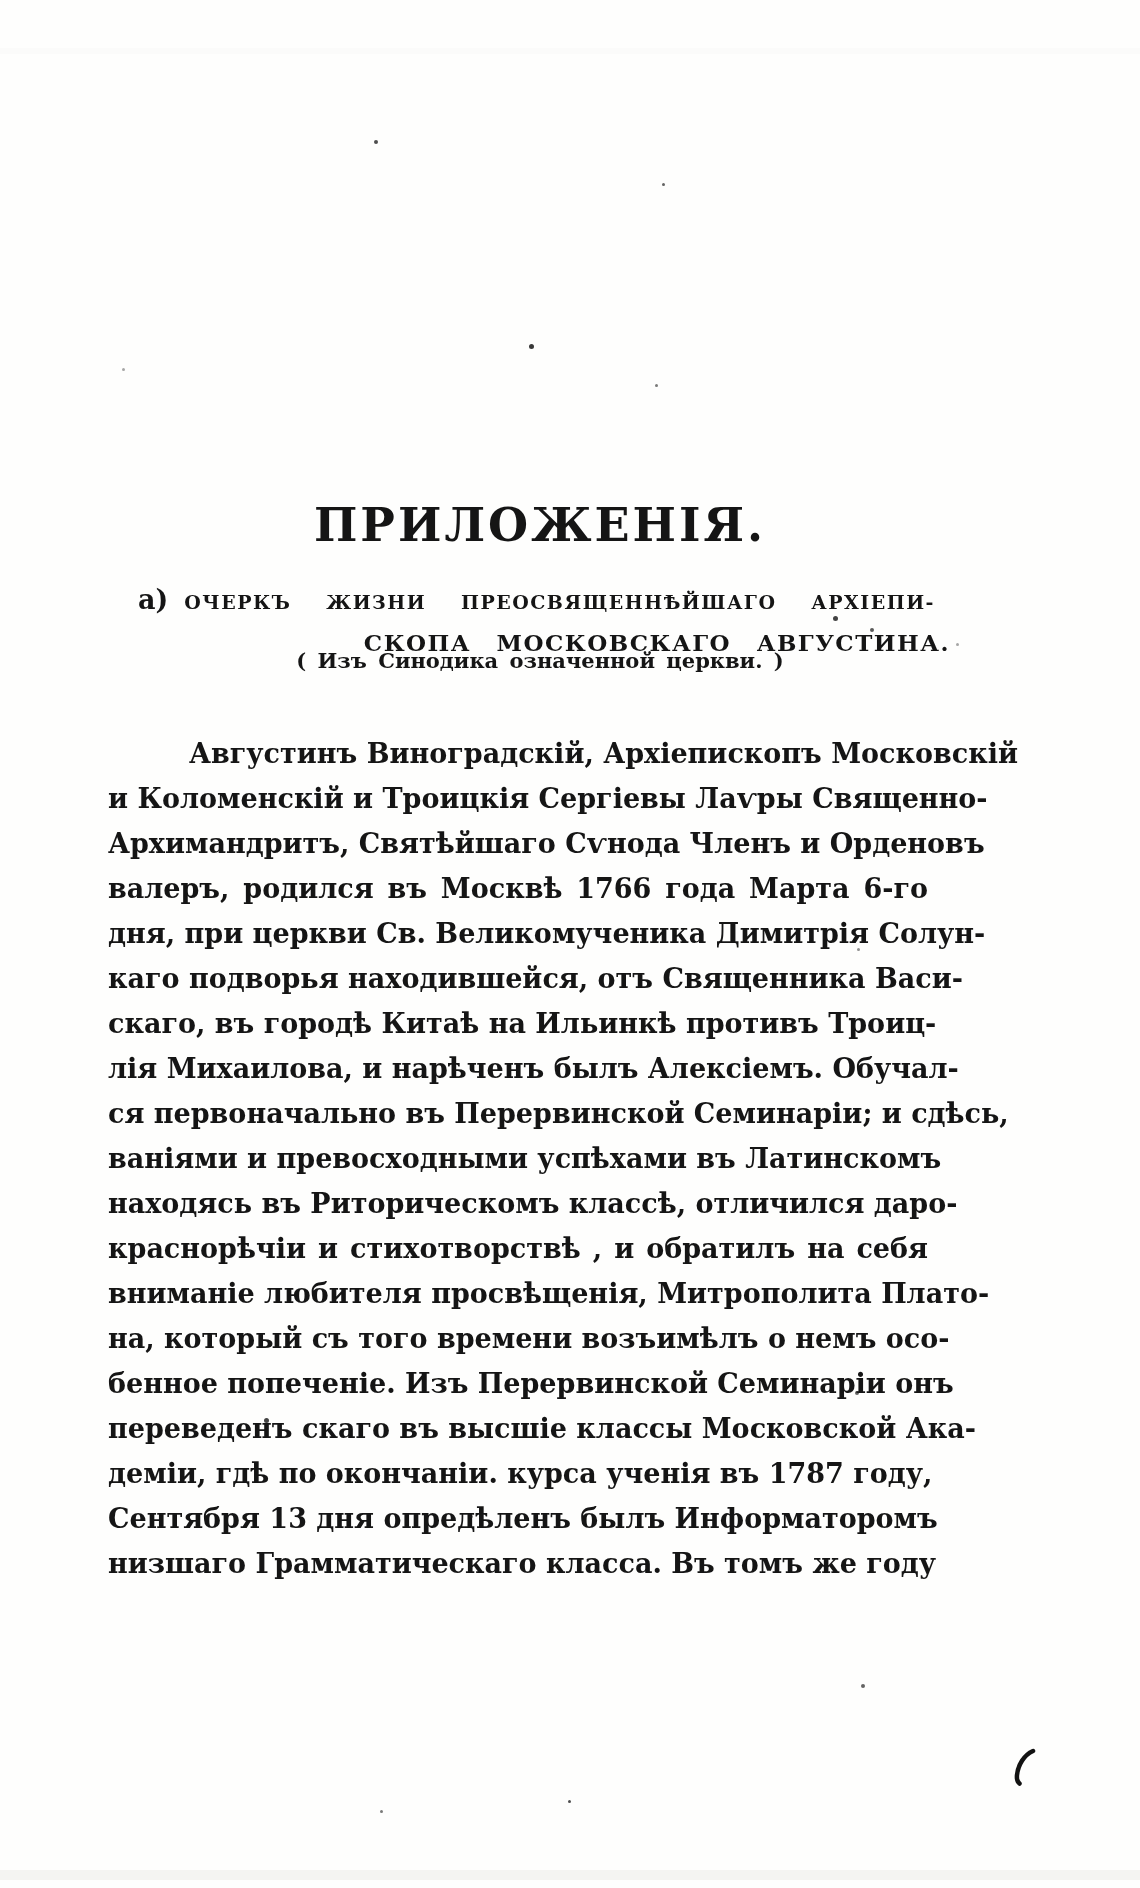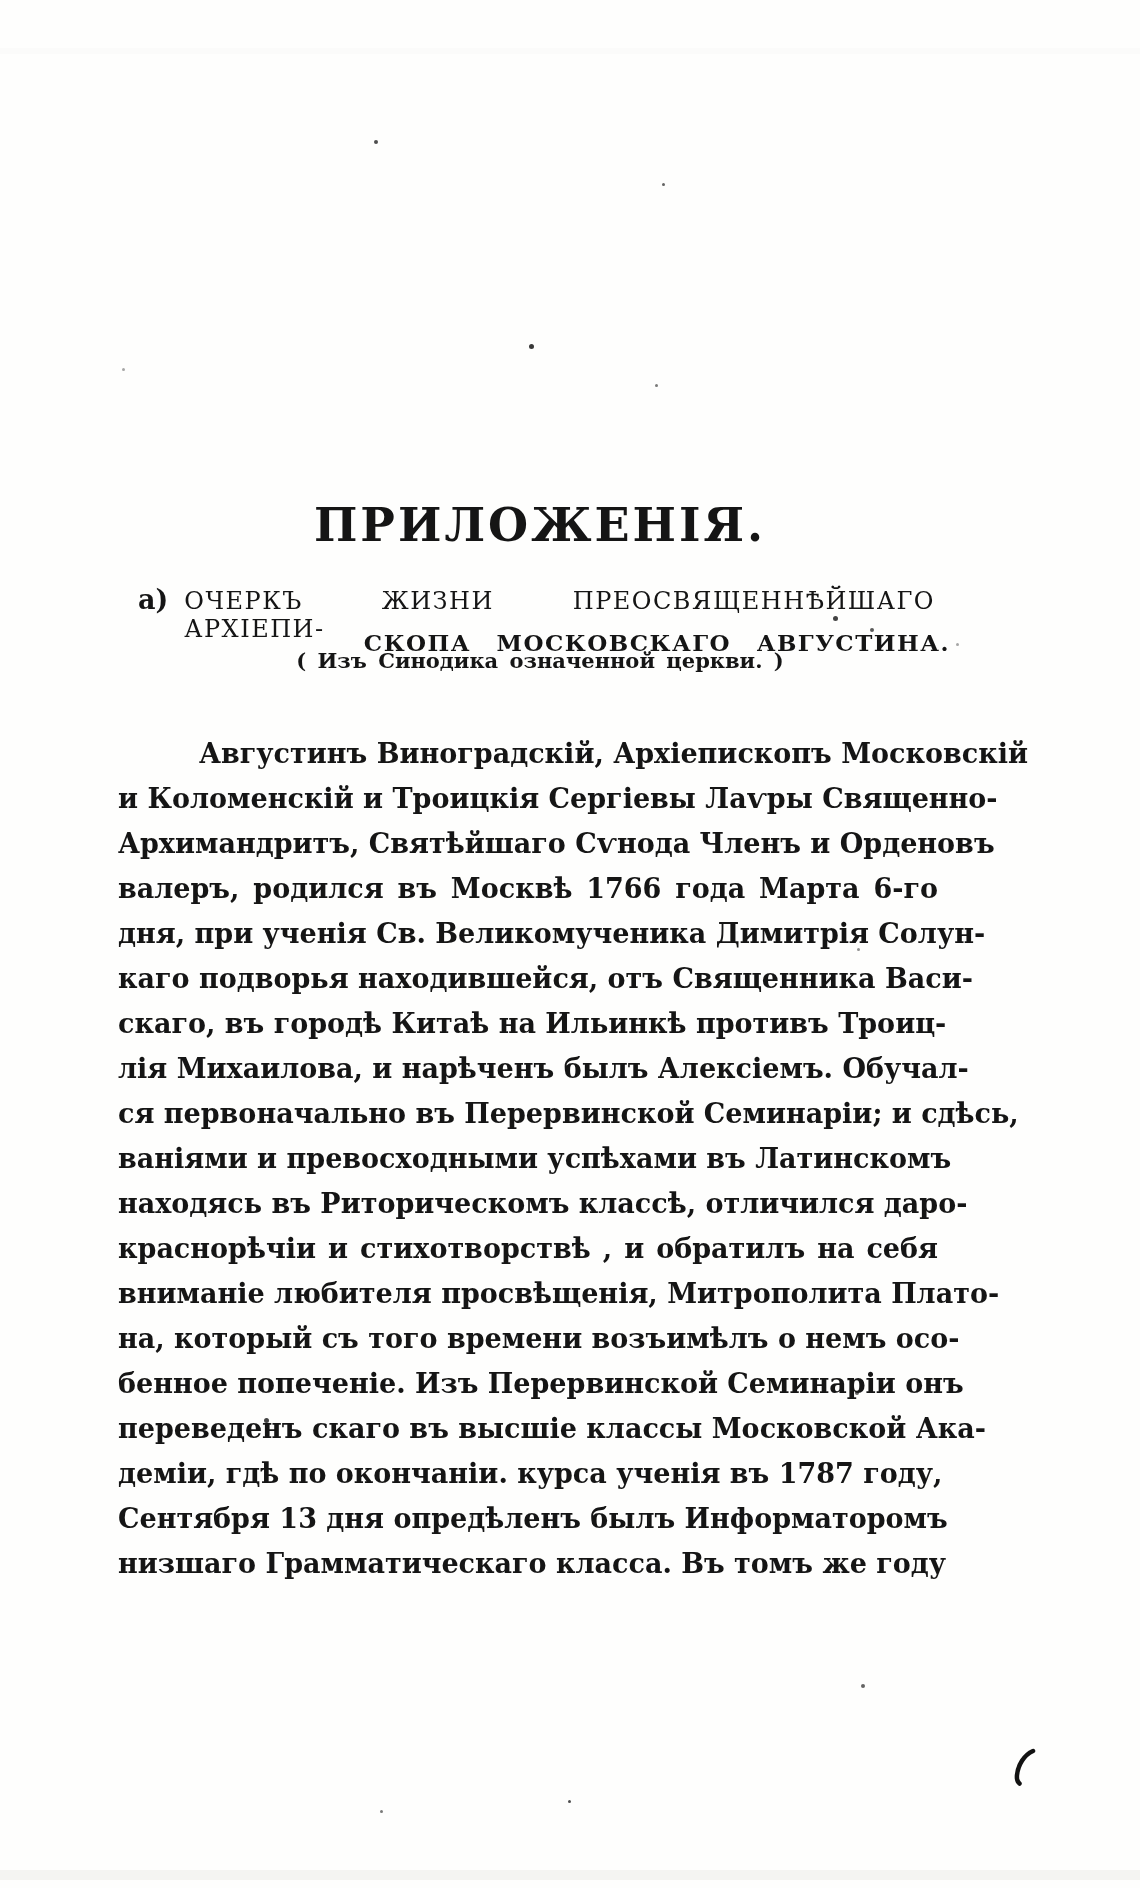--- a/index.html
+++ b/index.html
@@ -39,22 +39,22 @@
     align-items: baseline;
   }
   .section-label {
     font-size: 27px;
     font-weight: bold;
     flex: 0 0 auto;
     padding-right: 16px;
   }
   .section-heading-line1 {
     flex: 1 1 auto;
-    font-size: 24px;
-    font-weight: normal;
+    font-size: 19px;
+    font-weight: bold;
     letter-spacing: 1.5px;
     text-align: justify;
     text-align-last: justify;
   }
   .section-heading-line2 {
     position: absolute;
     top: 629px;
     left: 130px;
     width: 820px;
     text-align: right;
@@ -73,21 +73,21 @@
     text-align: center;
     font-size: 21px;
     font-weight: bold;
     word-spacing: 4px;
     white-space: nowrap;
   }
   
   .body-paragraph {
     position: absolute;
     top: 731px;
-    left: 118px;
+    left: 108px;
     width: 820px;
   }
   .body-line {
     height: 45px;
     line-height: 45px;
     font-size: 27px;
     font-weight: bold;
     white-space: nowrap;
     text-align: justify;
     text-align-last: justify;
@@ -140,21 +140,21 @@
 
   <div class="section-heading-line2">СКОПА МОСКОВСКАГО АВГУСТИНА.</div>
 
   <div class="source-note">( Изъ Синодика означенной церкви. )</div>
 
   <div class="body-paragraph" id="body-paragraph">
       <div class="body-line indent">Августинъ Виноградскій, Архіепископъ Московскій</div>
       <div class="body-line">и Коломенскій и Троицкія Сергіевы Лаѵры Священно-</div>
       <div class="body-line">Архимандритъ, Святѣйшаго Сѵнода Членъ и Орденовъ</div>
       <div class="body-line">валеръ, родился въ Москвѣ 1766 года Марта 6-го</div>
-      <div class="body-line">дня, при ученія Св. Великомученика Димитрія Солун-</div>
+      <div class="body-line">дня, при церкви Св. Великомученика Димитрія Солун-</div>
       <div class="body-line">каго подворья находившейся, отъ Священника Васи-</div>
       <div class="body-line">скаго, въ городѣ Китаѣ на Ильинкѣ противъ Троиц-</div>
       <div class="body-line">лія Михаилова, и нарѣченъ былъ Алексіемъ. Обучал-</div>
       <div class="body-line">ся первоначально въ Перервинской Семинаріи; и сдѣсь,</div>
       <div class="body-line">ваніями и превосходными успѣхами въ Латинскомъ</div>
       <div class="body-line">находясь въ Риторическомъ классѣ, отличился даро-</div>
       <div class="body-line">краснорѣчіи и стихотворствѣ , и обратилъ на себя</div>
       <div class="body-line">вниманіе любителя просвѣщенія, Митрополита Плато-</div>
       <div class="body-line">на, который съ того времени возъимѣлъ о немъ осо-</div>
       <div class="body-line">бенное попеченіе. Изъ Перервинской Семинаріи онъ</div>

